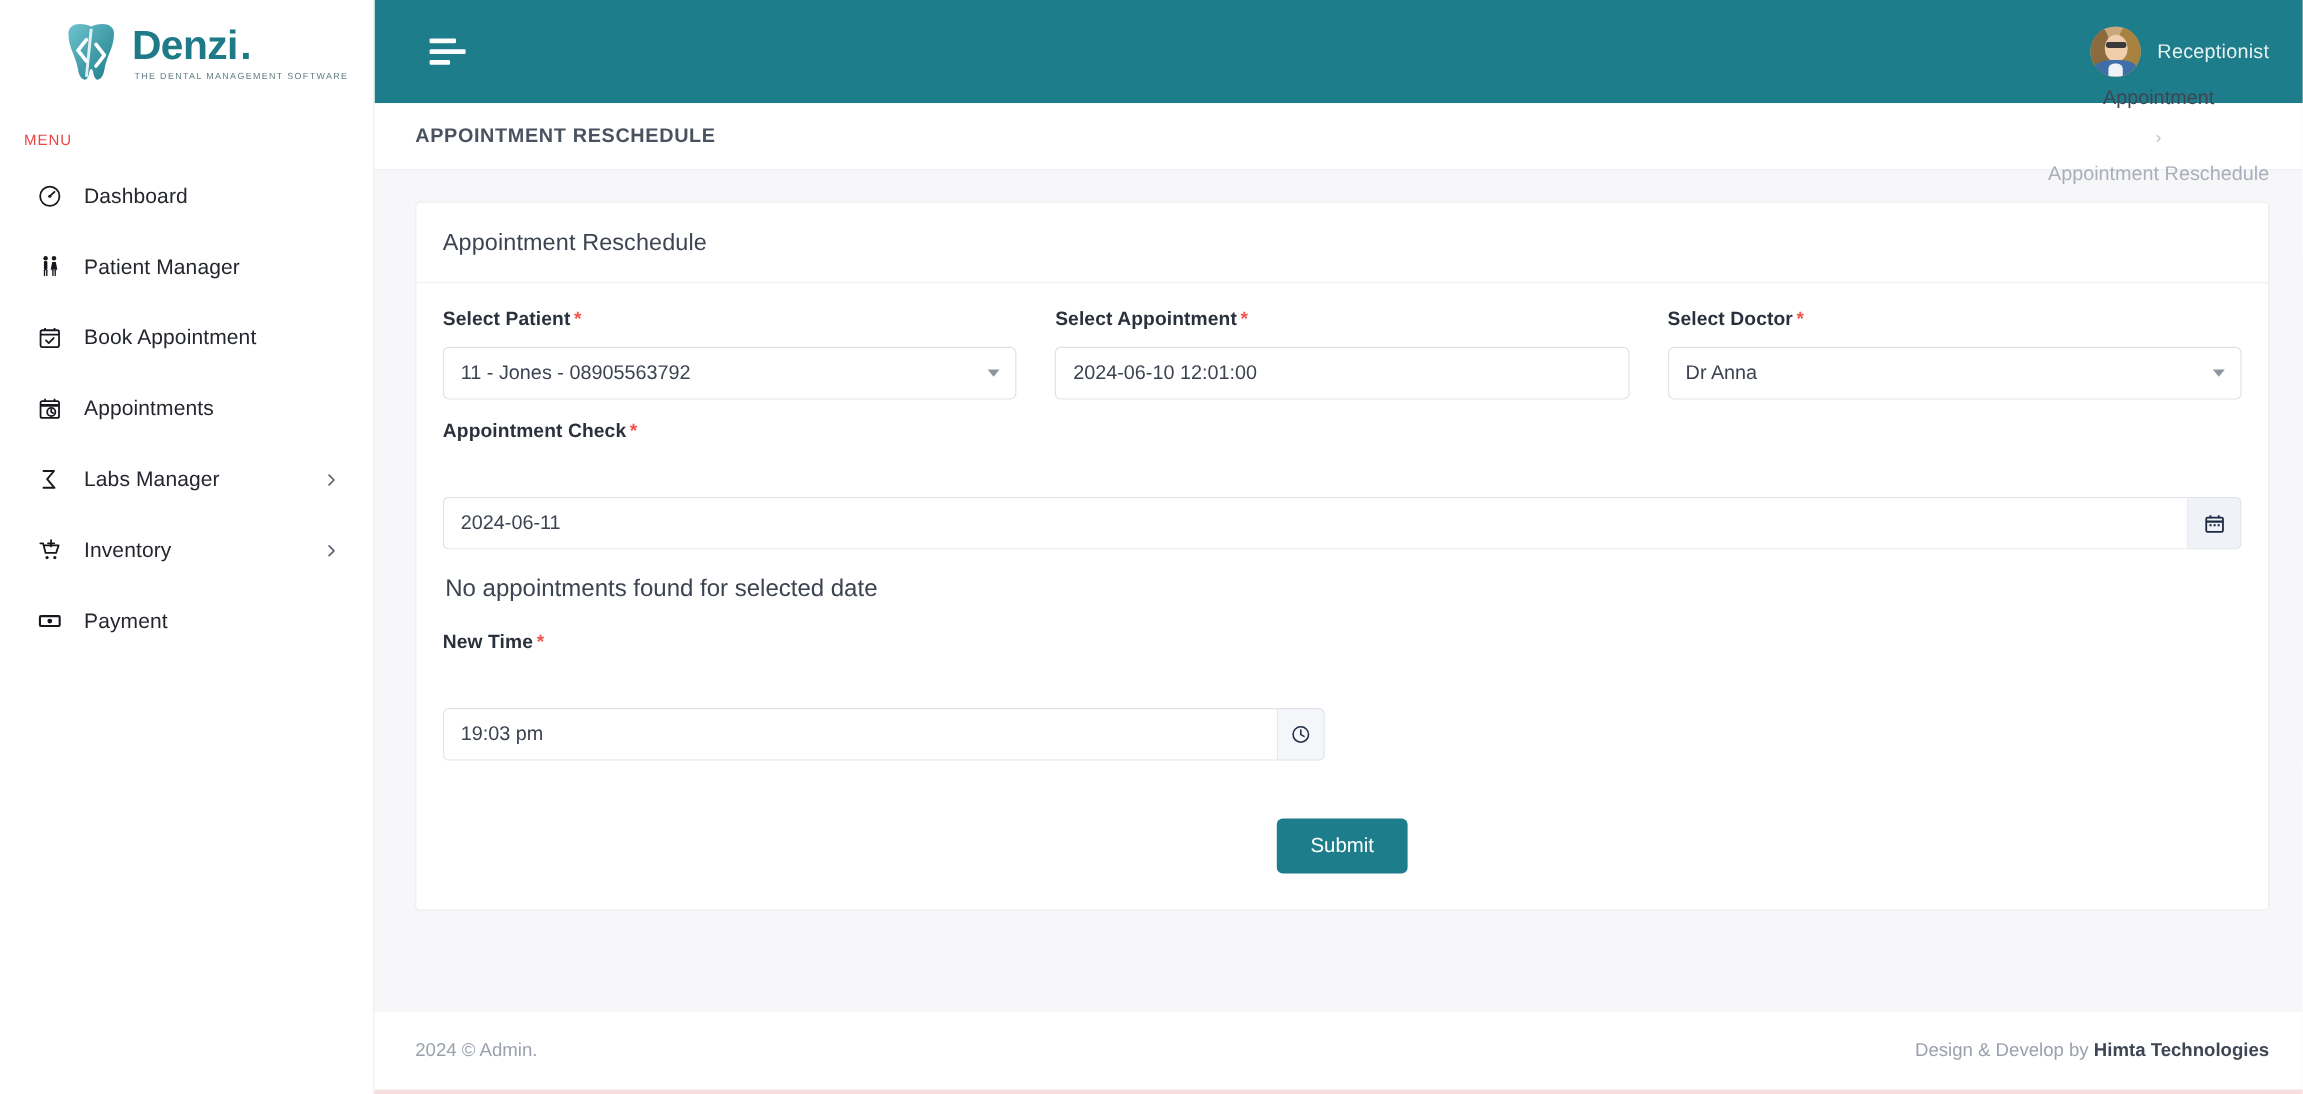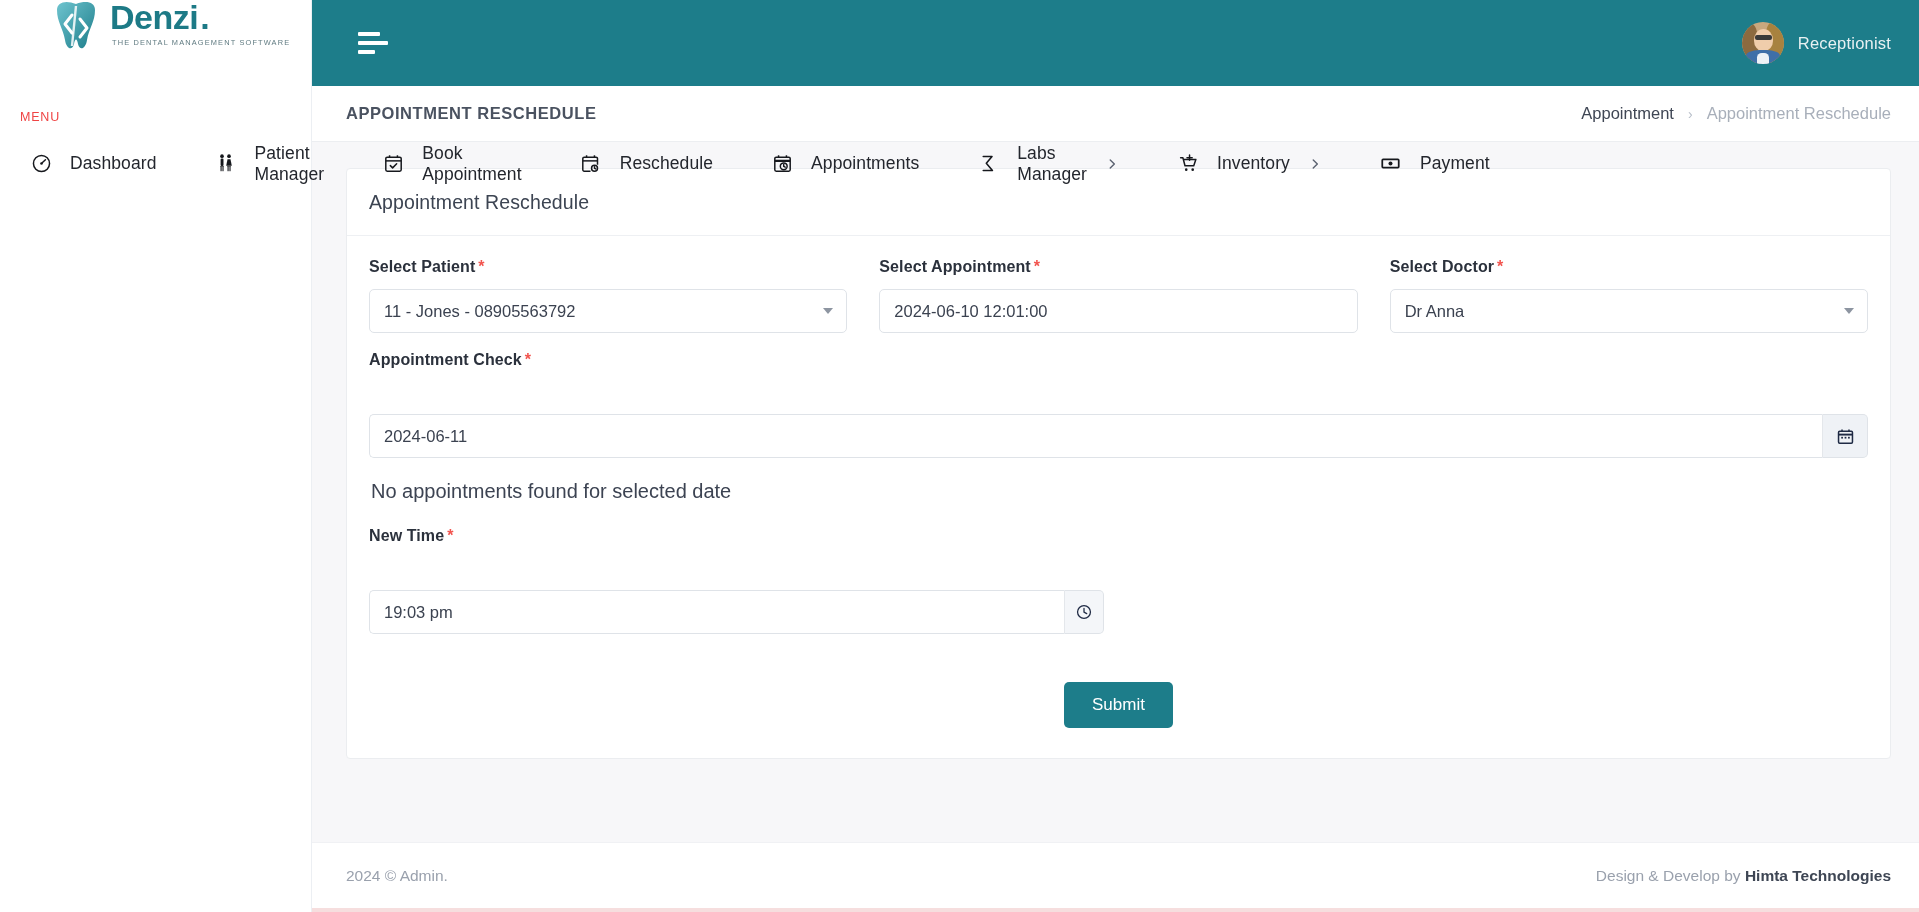--- a/index.html
+++ b/index.html
@@ -11,40 +11,40 @@
   }
   .app { display: flex; width: 1919px; height: 912px; }
 
   
   .sidebar {
     width: 312px; height: 912px; background: #ffffff;
     border-right: 1px solid #eceff3;
     flex: 0 0 312px; position: relative;
   }
   .logo-wrap {
-    height: 88px; display: flex; align-items: flex-start;
+    height: 88px; display: flex; align-items: center;
     padding-left: 52px; gap: 10px;
   }
   .logo-mark { width: 48px; height: 52px; flex: 0 0 48px; }
   .logo-text { display: flex; flex-direction: column; }
   .logo-word {
     font-size: 34px; font-weight: 700; letter-spacing: -.5px;
     color: #1d7a86; line-height: 1;
     display: flex; align-items: flex-end; gap: 2px;
   }
   .logo-word .dot { color: #1d7a86; font-size: 34px; line-height: 1; }
   .logo-tag {
     font-size: 7.4px; letter-spacing: 1.15px; color: #5f7a80;
     margin-top: 4px; margin-left: 2px; font-weight: 400;
   }
   .menu-label {
     font-size: 12.5px; font-weight: 400; letter-spacing: .8px;
     color: #ef4444; padding: 22px 0 10px 20px;
   }
-  .nav { display: flex; }
+  .nav { display: flex; flex-direction: column; }
   .nav-item {
     display: flex; align-items: center; height: 59px;
     padding: 0 28px 0 30px; gap: 18px; cursor: pointer;
     color: #2a2f3a;
   }
   .nav-ico {
     width: 22px; height: 22px; flex: 0 0 22px;
     display: flex; align-items: center; justify-content: center;
     color: #16181d;
   }
@@ -87,21 +87,21 @@
   .user-name { font-size: 16.5px; color: #e8f1f2; letter-spacing: .2px; }
 
   .titlebar {
     height: 56px; background: #ffffff; display: flex; align-items: center;
     padding: 0 28px 0 34px; border-bottom: 1px solid #eceef1; flex: 0 0 56px;
   }
   .page-title {
     font-size: 16.5px; font-weight: 700; letter-spacing: .55px; color: #4a5260;
   }
   .bc-spacer { flex: 1 1 auto; }
-  .breadcrumb { display: flex; align-items: center; gap: 14px; }
+  .breadcrumb { display: flex; align-items: center; gap: 14px; flex-direction: column; }
   .bc-link { font-size: 16.5px; color: #3f4654; cursor: pointer; }
   .bc-sep { font-size: 14px; color: #b6bdc8; }
   .bc-cur { font-size: 16.5px; color: #a8afba; }
 
   .content { flex: 1 1 auto; padding: 26px 28px 0 34px; overflow: hidden; }
 
   .card {
     background: #ffffff; border: 1px solid #ebedf0; border-radius: 4px;
     width: 100%;
   }
@@ -236,33 +236,20 @@
             <rect x="3.2" y="4.8" width="17.6" height="16" rx="1.6"></rect>
             <path d="M3.2 9 H20.8"></path>
               <path d="M7.5 2.6 V5.6"></path>
               <path d="M16.5 2.6 V5.6"></path>
             <path d="M8.4 14.4 l2.6 2.6 l4.6 -4.8" stroke-linecap="round" stroke-linejoin="round"></path>
           </svg>
         </span>
         <span class="nav-txt">Book Appointment</span>
       </div>
 
-      <div class="nav-item">
-        <span class="nav-ico">
-          <svg width="21" height="21" viewBox="0 0 24 24" fill="none" stroke="currentColor" stroke-width="1.7">
-            <path d="M20 13.5 V6.4 A1.6 1.6 0 0 0 18.4 4.8 H4.8 A1.6 1.6 0 0 0 3.2 6.4 V19.2 A1.6 1.6 0 0 0 4.8 20.8 H12"></path>
-            <path d="M3.2 9 H20"></path>
-              <path d="M7.5 2.6 V5.6"></path>
-              <path d="M16.5 2.6 V5.6"></path>
-            <circle cx="16.6" cy="17.4" r="3.4"></circle>
-            <path d="M16.6 15.6 V17.5 L18 18.2" stroke-linecap="round"></path>
-          </svg>
-        </span>
-        <span class="nav-txt">Reschedule</span>
-      </div>
 
       <div class="nav-item">
         <span class="nav-ico">
           <svg width="21" height="21" viewBox="0 0 24 24" fill="none" stroke="currentColor" stroke-width="1.7">
             <rect x="3.2" y="4.8" width="17.6" height="16" rx="1.6"></rect>
             <path d="M3.2 9 H20.8" stroke-width="2.6"></path>
               <path d="M7.5 2.6 V5.6"></path>
               <path d="M16.5 2.6 V5.6"></path>
             <circle cx="13.4" cy="15.2" r="3.9"></circle>
             <path d="M13.4 13 V15.3 L15.1 16.2" stroke-linecap="round"></path>

